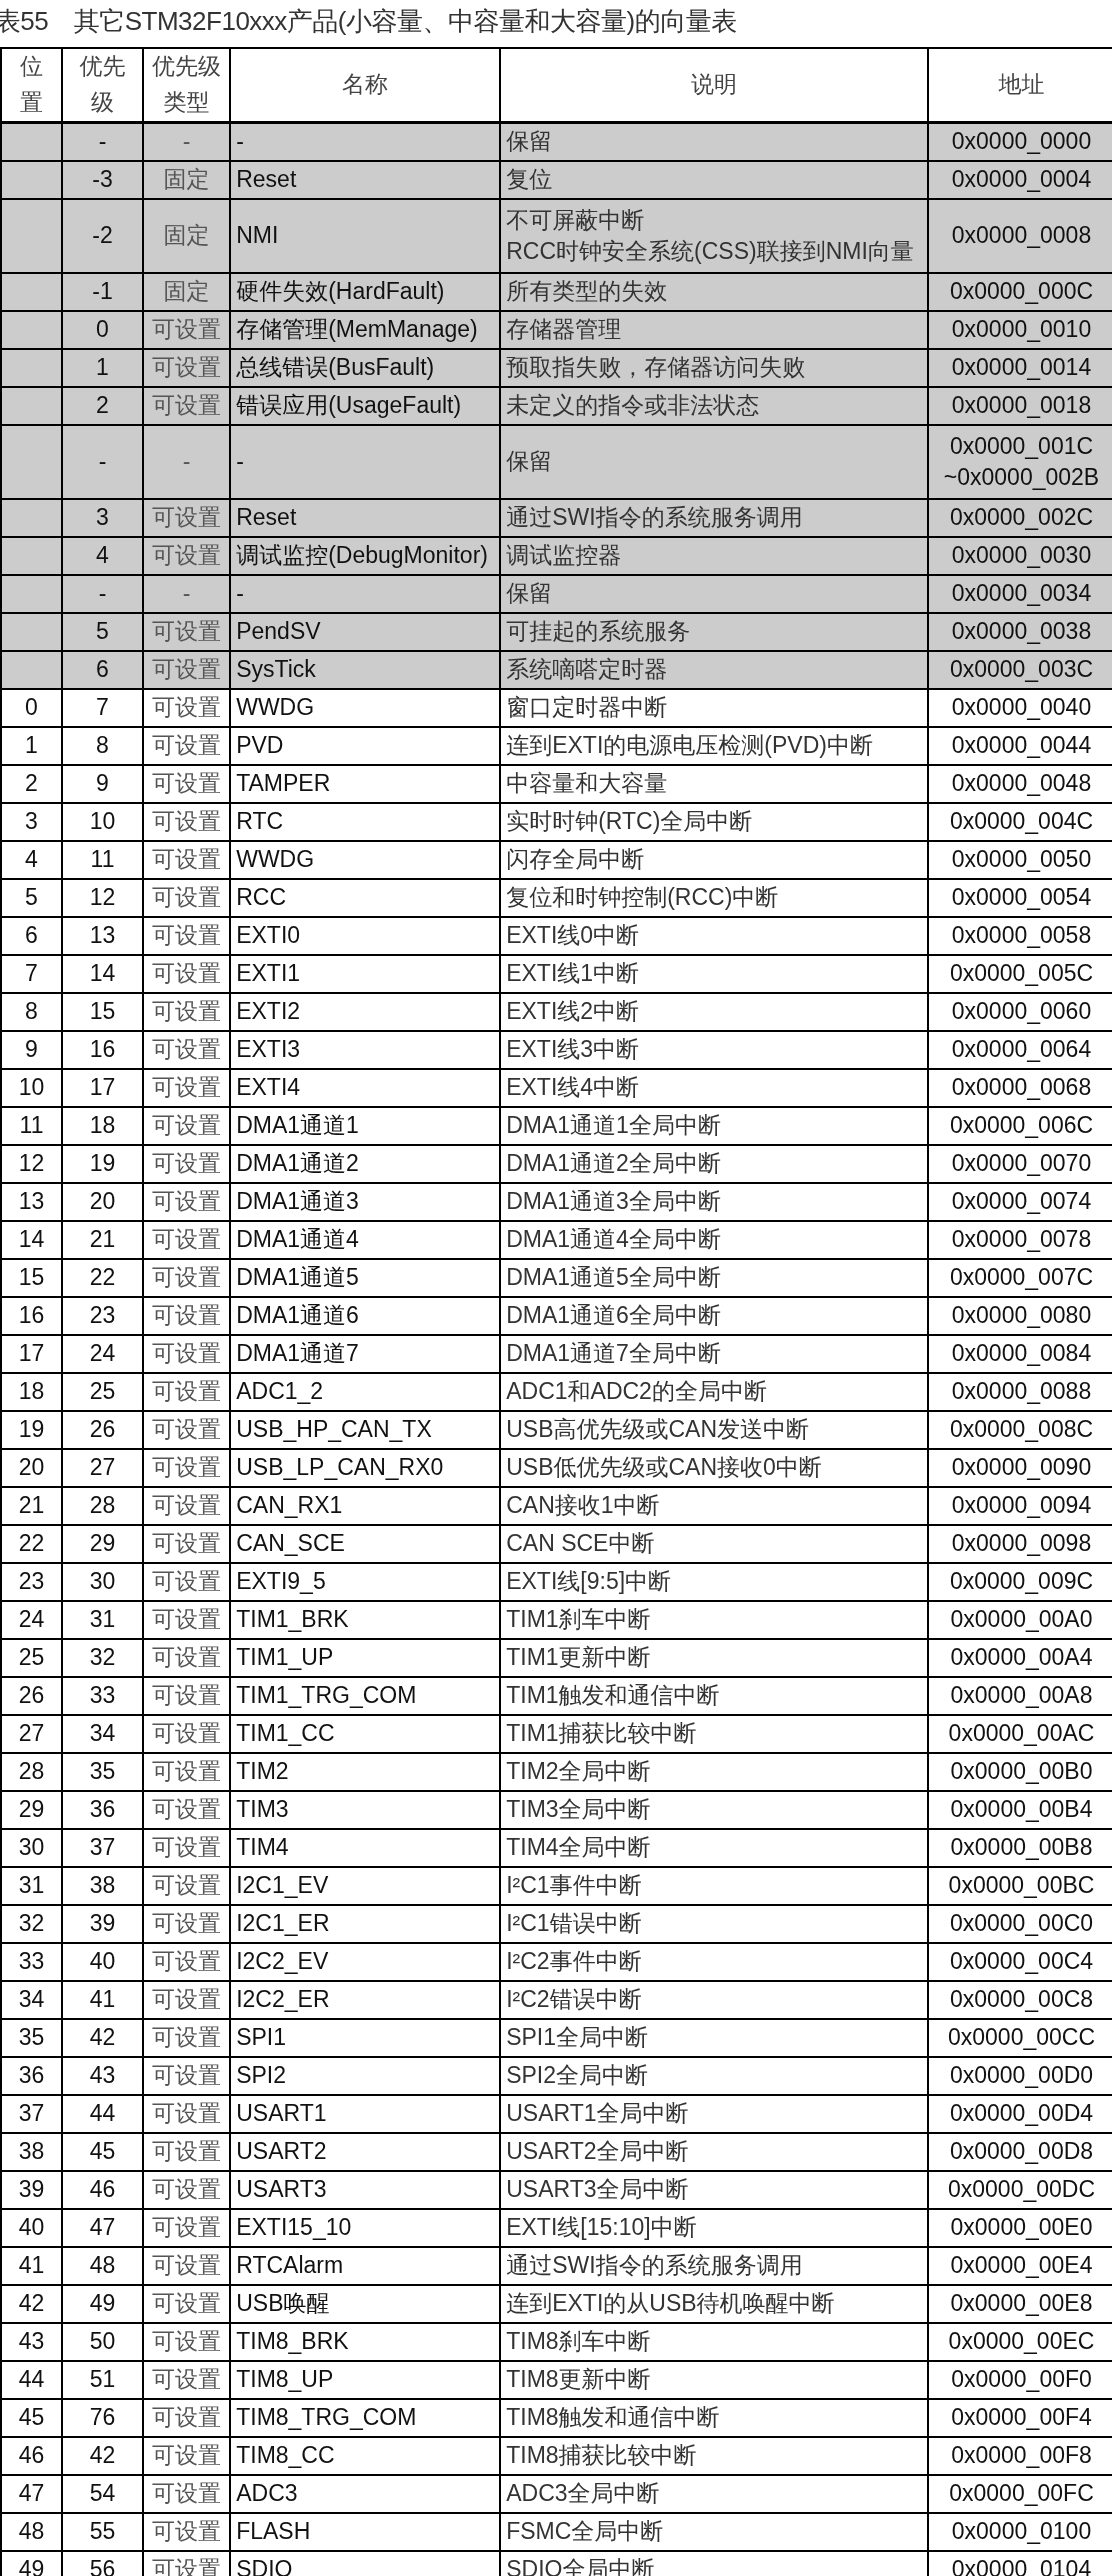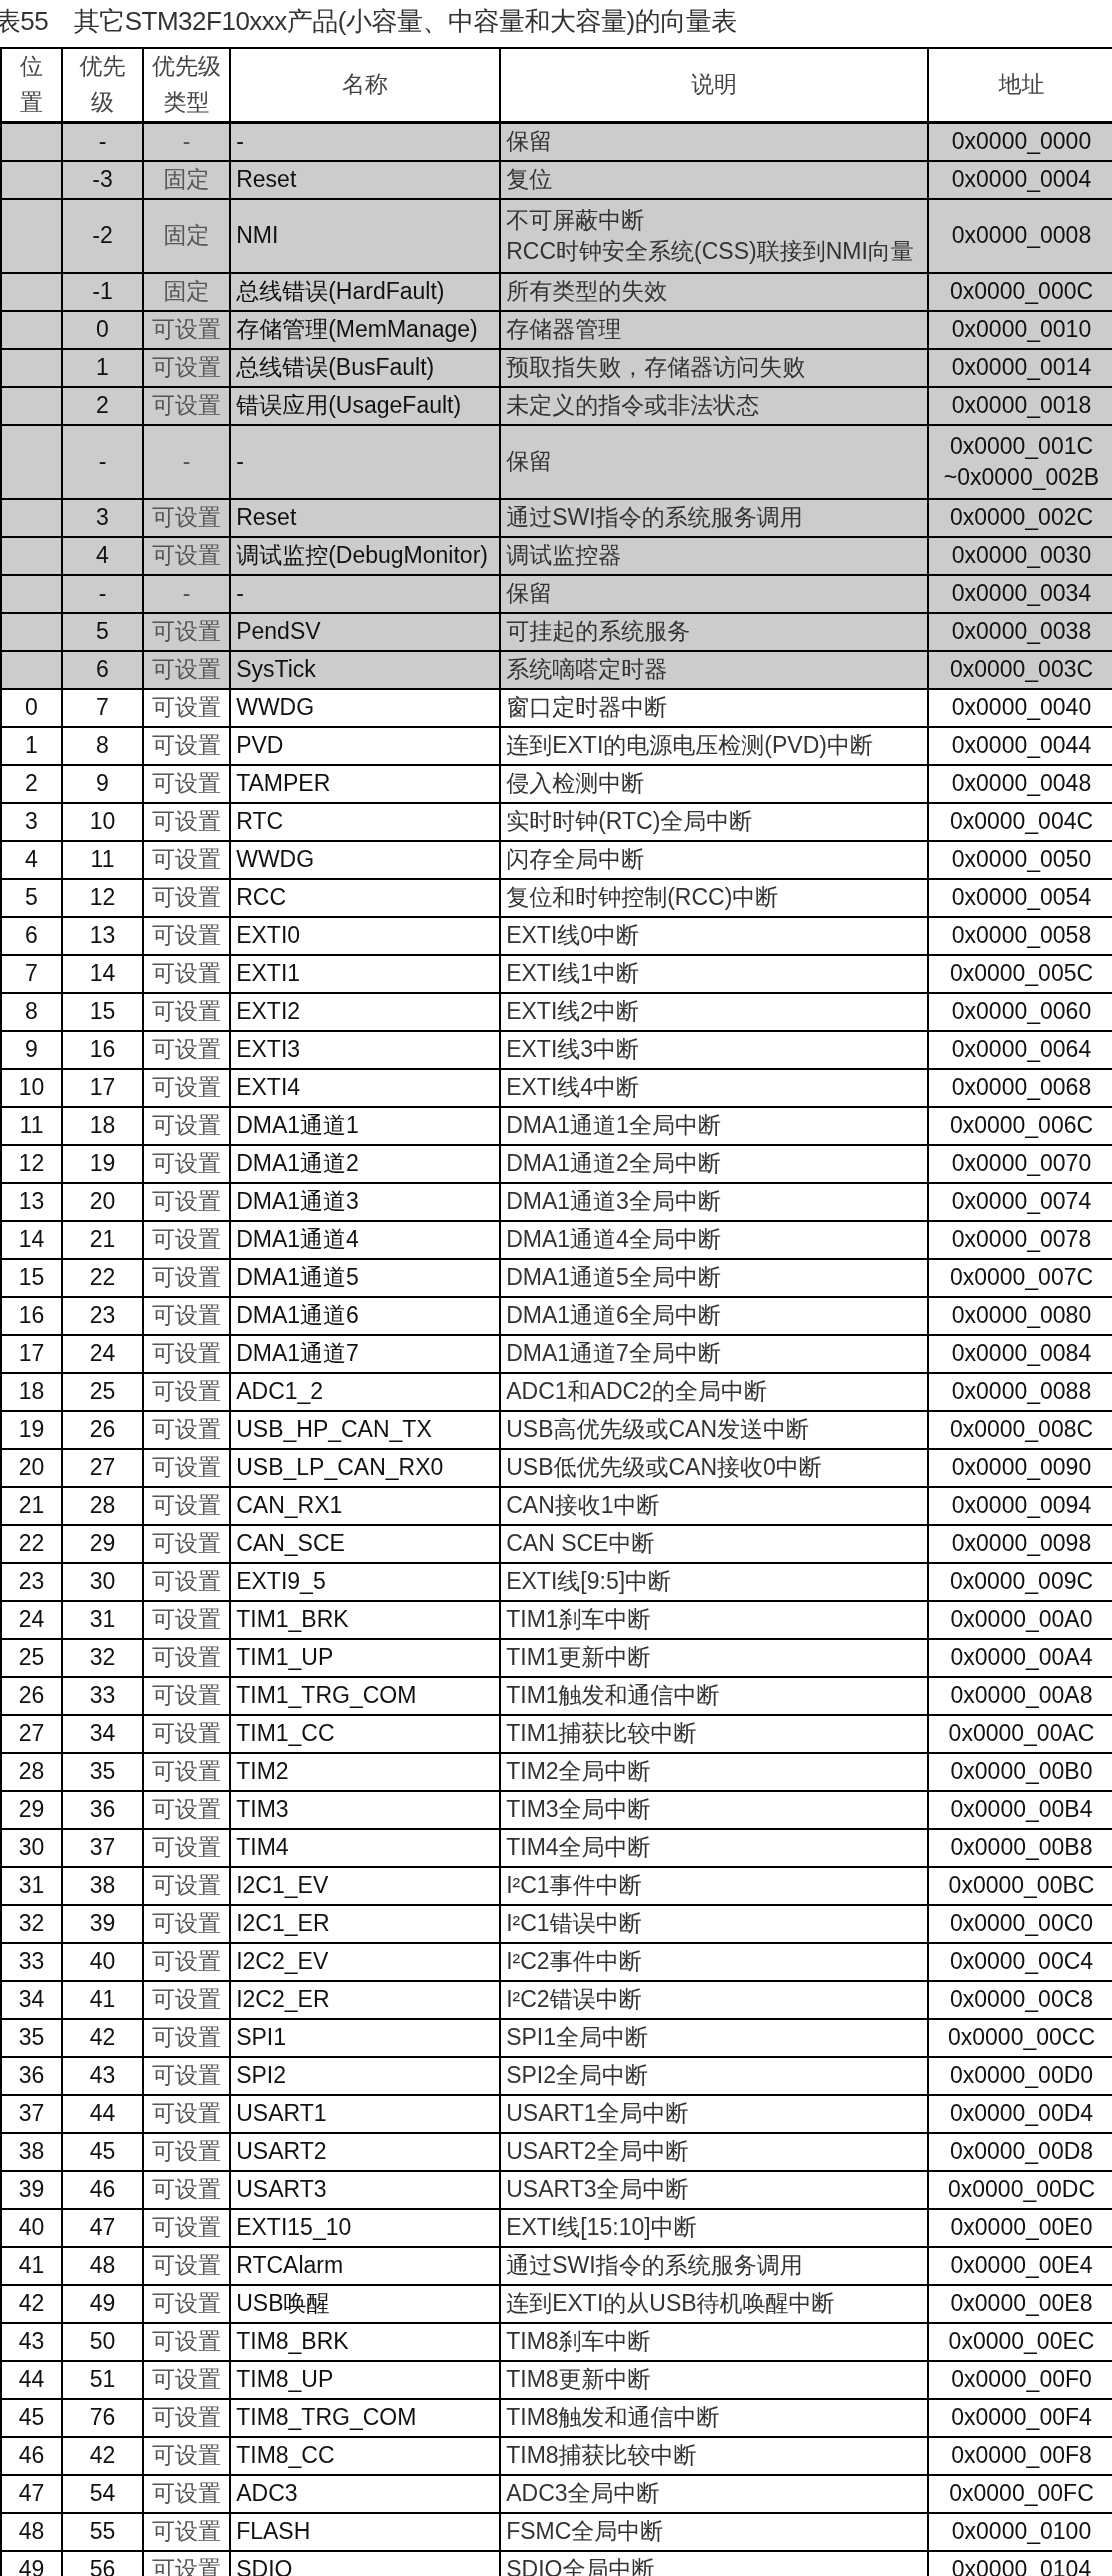--- a/index.html
+++ b/index.html
@@ -75,21 +75,21 @@
         <td class="pri">-2</td>
         <td class="type">固定</td>
         <td class="name">NMI</td>
         <td class="desc">不可屏蔽中断<br>RCC时钟安全系统(CSS)联接到NMI向量</td>
         <td class="addr">0x0000_0008</td>
       </tr>
       <tr class="sys">
         <td class="pos"></td>
         <td class="pri">-1</td>
         <td class="type">固定</td>
-        <td class="name">总线错误(HardFault)</td>
+        <td class="name">硬件失效(HardFault)</td>
         <td class="desc">所有类型的失效</td>
         <td class="addr">0x0000_000C</td>
       </tr>
       <tr class="sys">
         <td class="pos"></td>
         <td class="pri">0</td>
         <td class="type">可设置</td>
         <td class="name">存储管理(MemManage)</td>
         <td class="desc">存储器管理</td>
         <td class="addr">0x0000_0010</td>
@@ -172,21 +172,21 @@
         <td class="type">可设置</td>
         <td class="name">PVD</td>
         <td class="desc">连到EXTI的电源电压检测(PVD)中断</td>
         <td class="addr">0x0000_0044</td>
       </tr>
       <tr>
         <td class="pos">2</td>
         <td class="pri">9</td>
         <td class="type">可设置</td>
         <td class="name">TAMPER</td>
-        <td class="desc">侵入检测中断</td>
+        <td class="desc">中容量和大容量</td>
         <td class="addr">0x0000_0048</td>
       </tr>
       <tr>
         <td class="pos">3</td>
         <td class="pri">10</td>
         <td class="type">可设置</td>
         <td class="name">RTC</td>
         <td class="desc">实时时钟(RTC)全局中断</td>
         <td class="addr">0x0000_004C</td>
       </tr>

